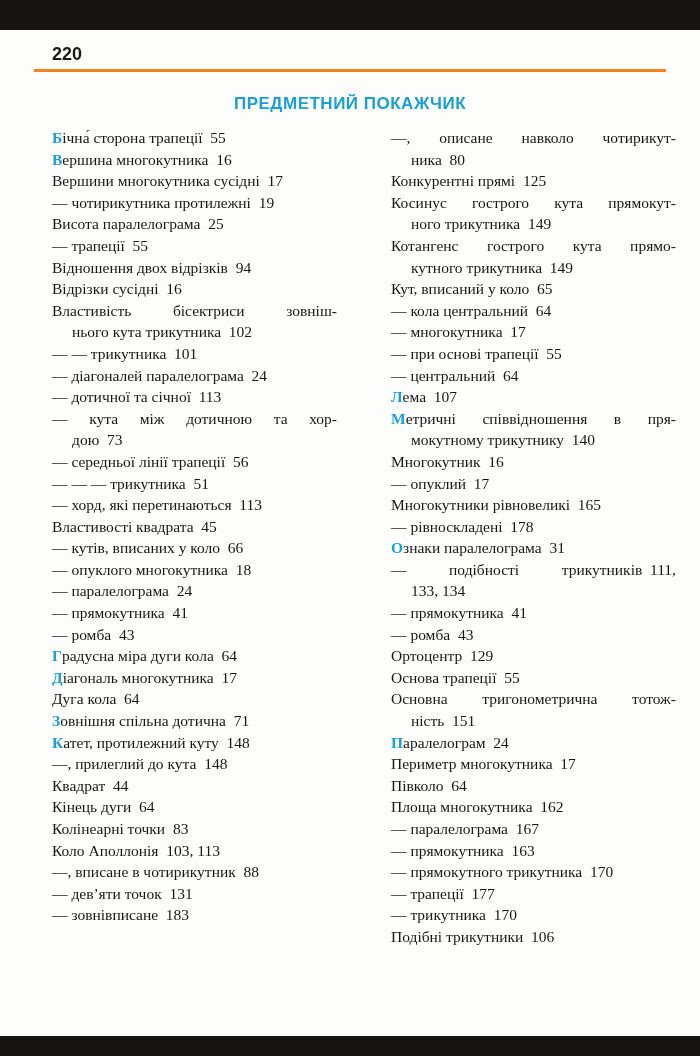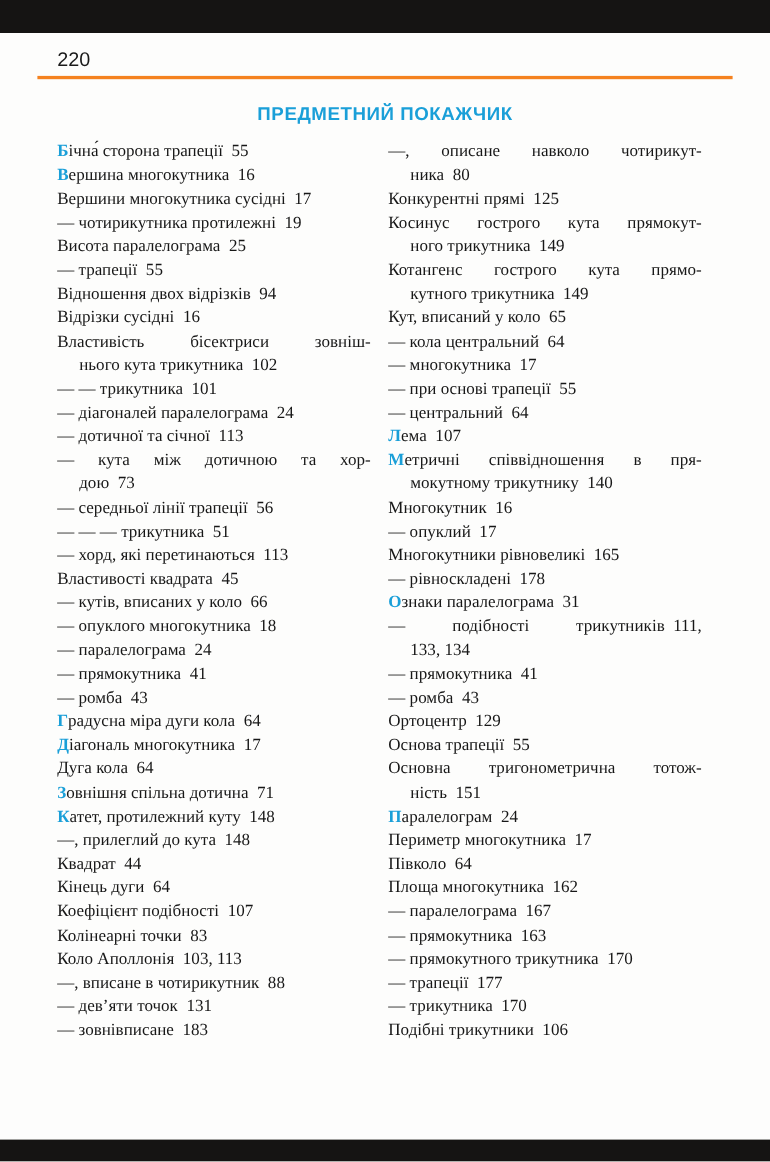--- a/index.html
+++ b/index.html
@@ -17,21 +17,21 @@
   .edge-bar {
     position: absolute; left: 0; right: 0;
     background: #151413;
   }
   .edge-bar.top { top: 0; height: 30px; }
   .edge-bar.bottom { bottom: 0; height: 20px; }
   .page-number {
     position: absolute;
     top: 44px; left: 52px;
     font-family: "Liberation Sans", sans-serif;
-    font-weight: normal;
+    font-weight: bold;
     font-size: 18px;
     color: #1a1a1a;
   }
   .header-rule {
     position: absolute;
     top: 69px; left: 34px; right: 34px;
     height: 3px;
     background: var(--rule, #f5821f);
   }
   .page-title {
@@ -41,21 +41,21 @@
     font-family: "Liberation Sans", sans-serif;
     font-weight: bold;
     font-size: 17px;
     letter-spacing: 0.5px;
     color: var(--accent, #1a9fd8);
   }
   .columns {
     position: absolute;
     top: 127px; left: 52px; right: 44px;
     display: flex;
-    gap: 16px;
+    gap: 54px;
   }
   .col {
     width: 285px;
     flex: 0 0 285px;
     color: #171717;
     font-size: 15.5px;
     line-height: 21.6px;
   }
   .line { white-space: normal; }
   .line.gap { }
@@ -106,21 +106,20 @@
         <div class="line">— прямокутника 41</div>
         <div class="line">— ромба 43</div>
         <div class="line gap"><span class="lead">Г</span>радусна міра дуги кола 64</div>
         <div class="line gap"><span class="lead">Д</span>іагональ многокутника 17</div>
         <div class="line">Дуга кола 64</div>
         <div class="line gap"><span class="lead">З</span>овнішня спільна дотична 71</div>
         <div class="line gap"><span class="lead">К</span>атет, протилежний куту 148</div>
         <div class="line">—, прилеглий до кута 148</div>
         <div class="line">Квадрат 44</div>
         <div class="line">Кінець дуги 64</div>
-        <div class="line">Коефіцієнт подібності 107</div>
         <div class="line">Колінеарні точки 83</div>
         <div class="line">Коло Аполлонія 103, 113</div>
         <div class="line">—, вписане в чотирикутник 88</div>
         <div class="line">— дев’яти точок 131</div>
         <div class="line">— зовнівписане 183</div>
       </div>
     <div class="col" id="col-right">
         <div class="line just">—, описане навколо чотирикут-</div>
         <div class="line indent">ника 80</div>
         <div class="line">Конкурентні прямі 125</div>

